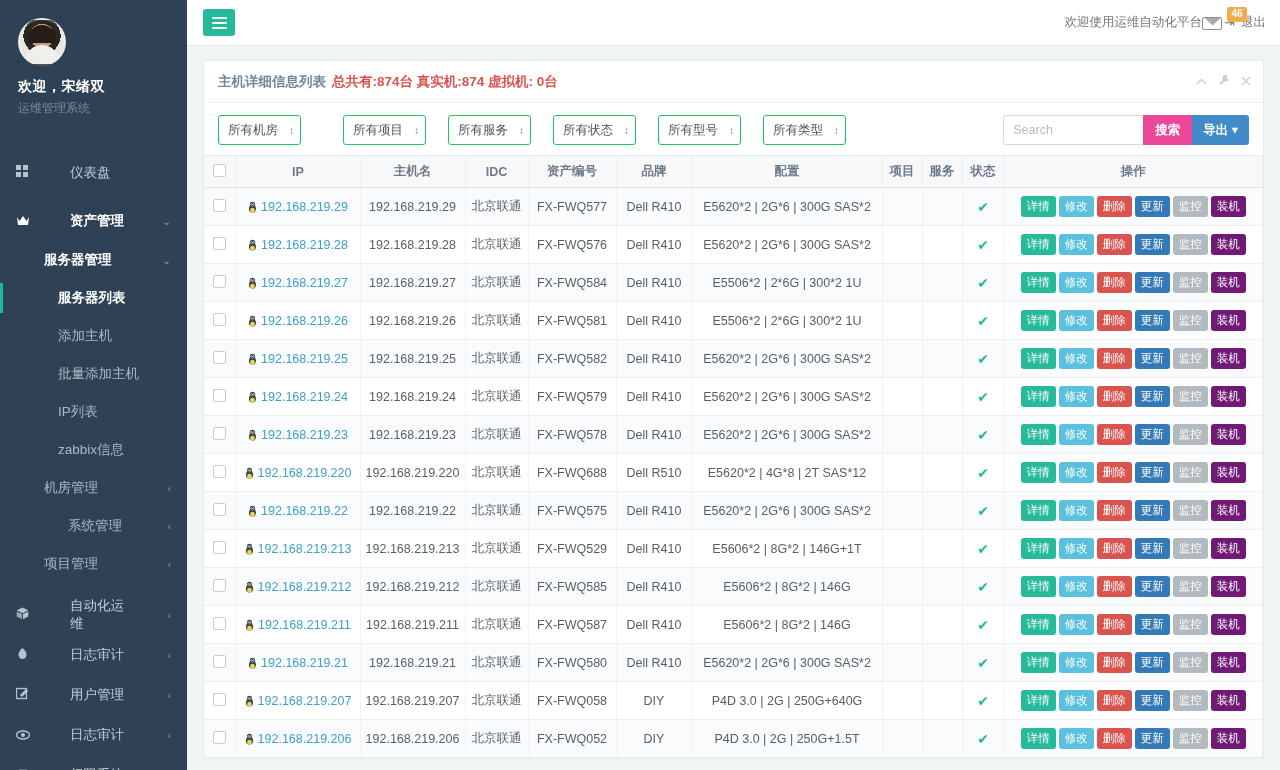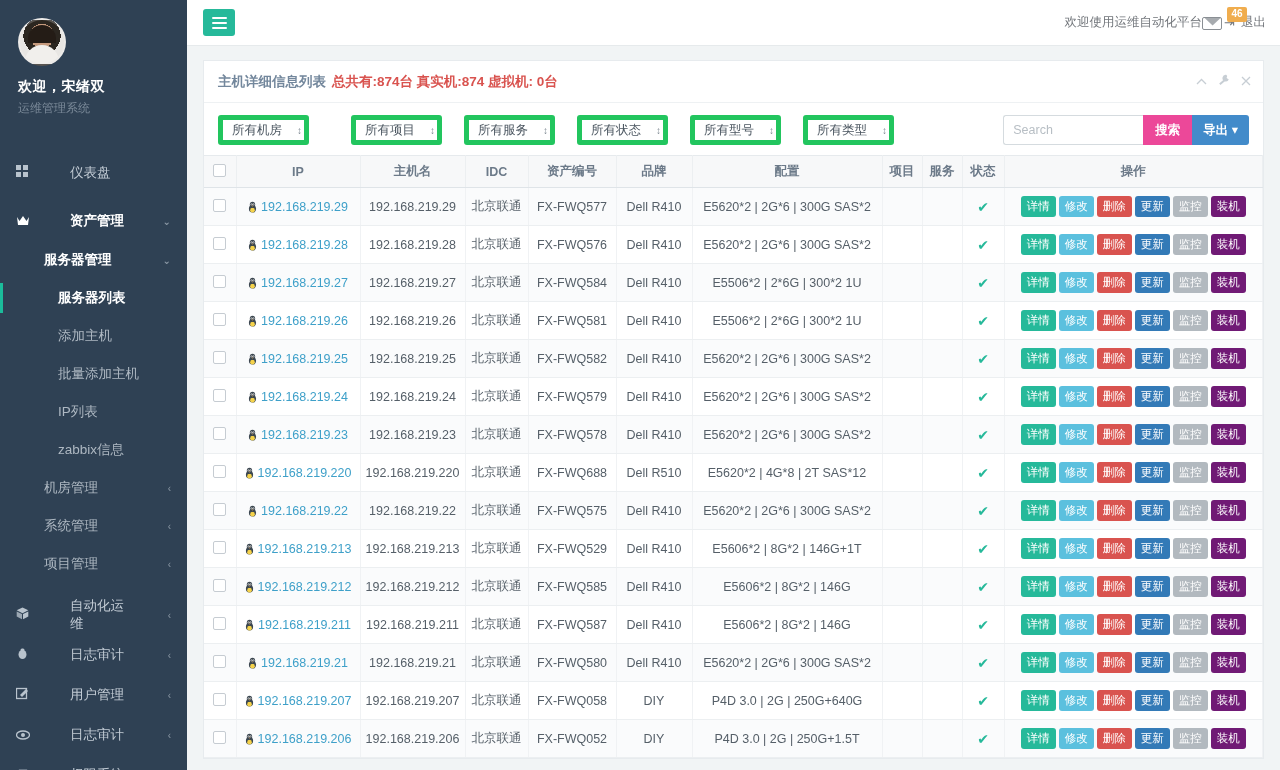--- a/index.html
+++ b/index.html
@@ -115,21 +115,21 @@
   }
   .panel-title { font-size: 13.5px; color: #73879c; font-weight: bold; }
   .panel-title .count { color: #d9534f; margin-left: 6px; font-weight: bold;}
   .panel-tools { margin-left: auto; display:flex; align-items:center; gap: 11px; color:#c7ced4; font-size: 13px; }
   .panel-tools span { cursor: pointer; }
 
   
   .filters { display: flex; align-items: center; padding: 12px 14px 10px 14px; }
   .sel {
     appearance: none; -webkit-appearance:none;
-    background: #ffffff; border: 5px solid #22c55e; border-radius: 3px;
+    background: #ffffff; border: 1px solid #22c55e; border-radius: 3px;
     height: 30px; padding: 0 22px 0 9px; font-size: 12.5px; color: #4b5660;
     font-family: inherit; cursor: pointer; outline: none;
   }
   .sel-wrap { position: relative; }
   .sel-wrap::after {
     content: "\2195"; position: absolute; right: 7px; top: 50%; transform: translateY(-50%);
     font-size: 10px; color: #7a858e; pointer-events: none;
   }
   .search-group { margin-left: auto; display: flex; align-items: center; }
   .search-input {
@@ -237,21 +237,21 @@
         </div>
         <div class="subsub">
           <span>zabbix信息</span>
         </div>
       </div>
 
       <div class="subnav-title" style="color:#aeb8c2;font-weight:normal;">
         <span>机房管理</span>
         <span class="caret">‹</span>
       </div>
-      <div class="subnav-title" style="color:#aeb8c2;font-weight:normal;">
+      <div class="subnav-title" style="color:#aeb8c2;font-weight:normal;margin-left:24px;">
         <span>系统管理</span>
         <span class="caret">‹</span>
       </div>
       <div class="subnav-title" style="color:#aeb8c2;font-weight:normal;">
         <span>项目管理</span>
         <span class="caret">‹</span>
       </div>
 
       <div class="nav-item" style="margin-top:12px;">
         <span class="ico">

